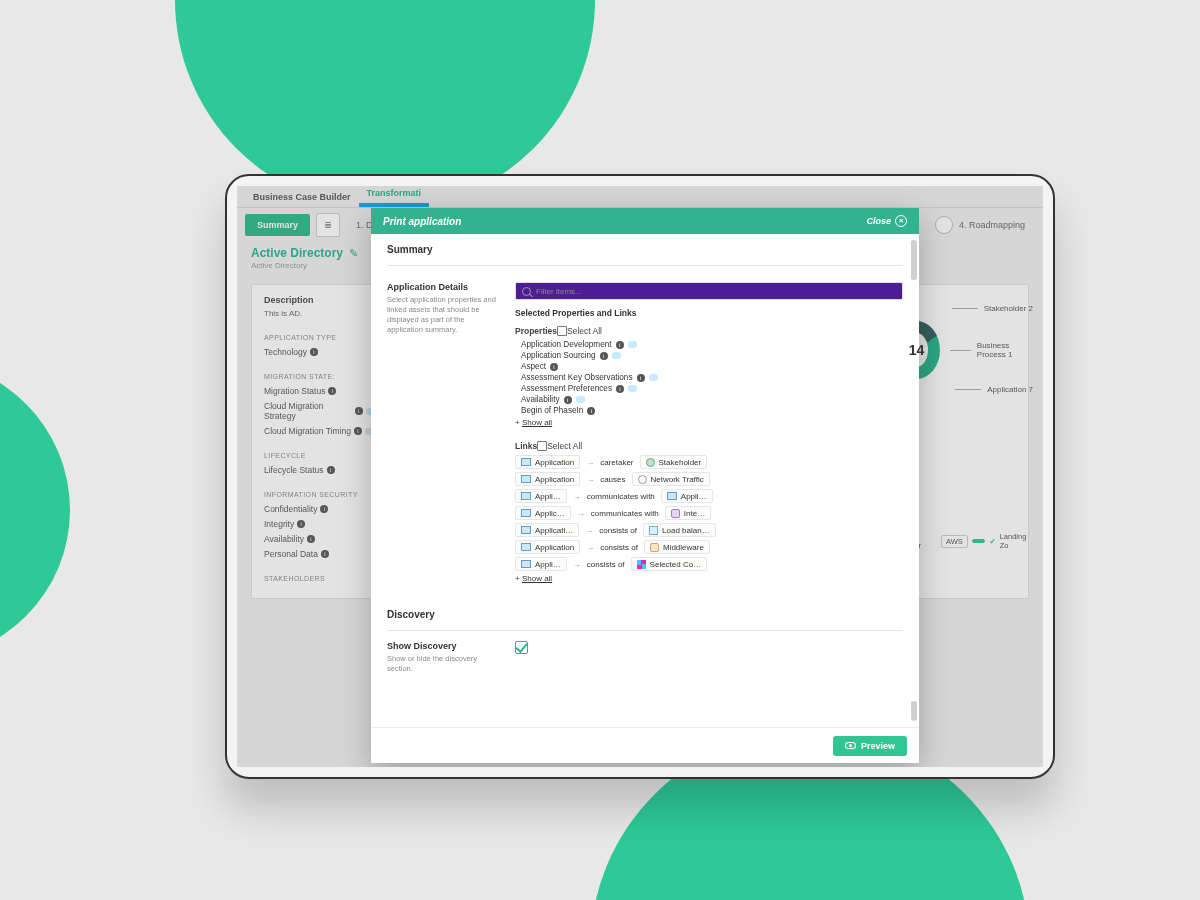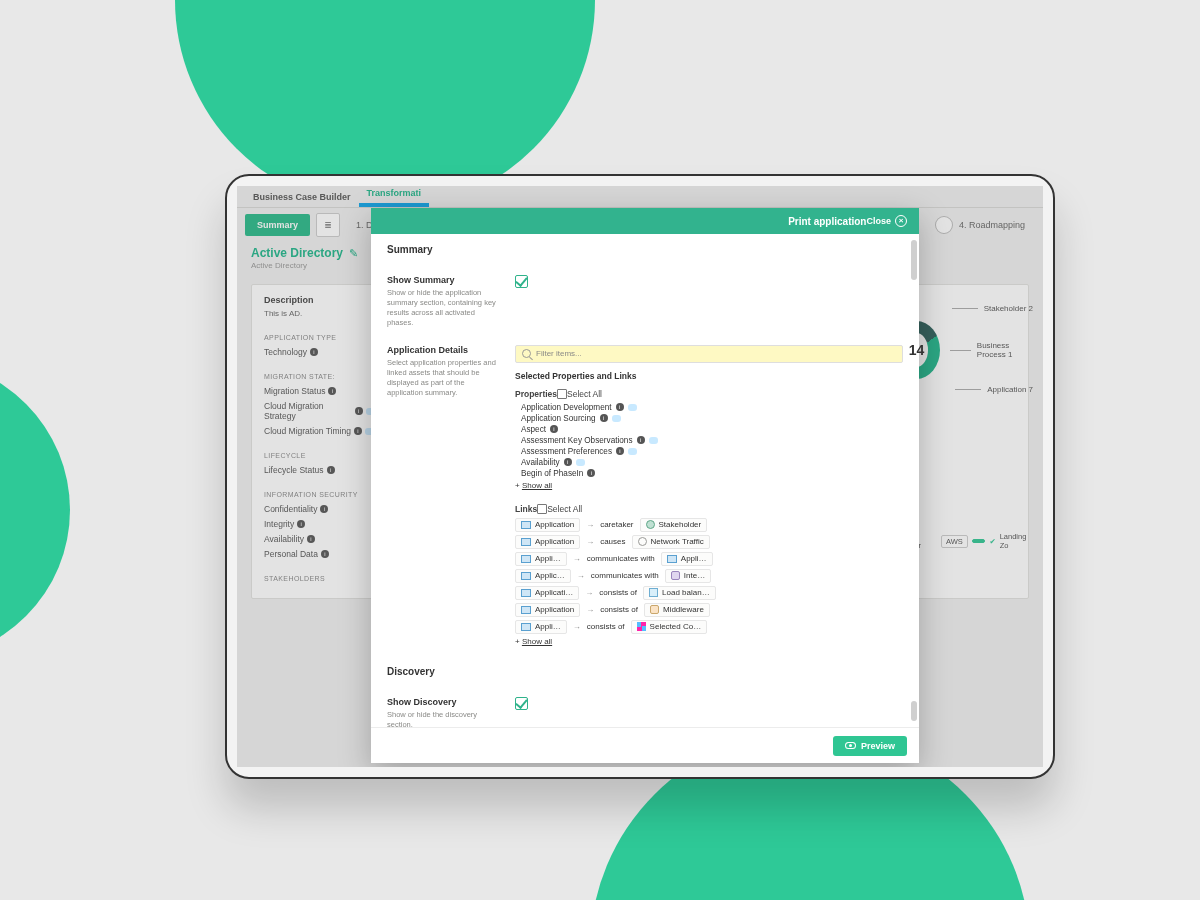--- a/index.html
+++ b/index.html
@@ -132,21 +132,21 @@
 
   
   .modal{
     position:absolute;left:134px;top:22px;width:548px;height:555px;
     background:#fff;box-shadow:0 10px 30px rgba(0,0,0,.25);
     display:flex;flex-direction:column;
     font-size:9px;color:#444;
   }
   .modal-header{
     background:#32b38e;color:#fff;height:26px;display:flex;align-items:center;
-    justify-content:flex-end;padding:0 12px;font-weight:700;font-size:10px;
+    justify-content:space-between;padding:0 12px;font-weight:700;font-size:10px;font-style:italic;
   }
   .modal-close{display:flex;align-items:center;gap:4px;font-size:9px;font-weight:600;cursor:pointer;}
   .close-x{display:inline-flex;width:12px;height:12px;border:1.3px solid #fff;border-radius:50%;align-items:center;justify-content:center;font-size:8px;line-height:1;}
   .modal-body{flex:1;overflow:hidden;padding:10px 16px 6px 16px;display:flex;flex-direction:column;gap:10px;position:relative;}
   .m-scroll{position:absolute;right:2px;top:6px;bottom:6px;width:6px;}
   .m-scroll .thumb{position:absolute;right:0;top:0;width:6px;height:40px;background:#cfcfcf;border-radius:3px;}
   .m-scroll .thumb2{position:absolute;right:0;bottom:0;width:6px;height:20px;background:#cfcfcf;border-radius:3px;}
 
   .m-h2{font-weight:700;font-size:10px;color:#333;}
   .m-divider{height:1px;background:#e6e6e4;}
@@ -159,21 +159,21 @@
   .chk{
     width:13px;height:13px;border:1.4px solid #2fb38b;border-radius:2px;
     position:relative;display:inline-block;background:#fff;
   }
   .chk.checked::after{
     content:"";position:absolute;left:2px;top:-1px;width:5px;height:9px;
     border:solid #2fb38b;border-width:0 2px 2px 0;transform:rotate(40deg);
   }
 
   .filter{
-    height:18px;background:#fef9c3;border:1px solid #dedede;border-radius:2px;
+    height:18px;background:#4c1d95;border:1px solid #dedede;border-radius:2px;
     display:flex;align-items:center;gap:5px;padding:0 6px;color:#8a8a87;font-size:8px;
   }
   .mag{width:9px;height:9px;border:1.2px solid #9a9a97;border-radius:50%;position:relative;}
   .mag::after{content:"";position:absolute;width:4px;height:1.2px;background:#9a9a97;bottom:-2px;right:-3px;transform:rotate(40deg);}
 
   .sub-h{font-weight:700;font-size:8.5px;color:#333;margin-top:8px;}
   .sa-row{display:flex;align-items:flex-end;gap:0;margin:8px 0 4px;font-size:8.5px;}
   .sa-box{width:10px;height:10px;border:1.2px solid #777;border-radius:1px;}
 
   .prop-list{margin-left:6px;}
@@ -372,29 +372,20 @@
 
       <div class="modal-body">
         <div class="m-scroll">
           <div class="thumb"></div>
             <div class="thumb2"></div>
         </div>
 
         <div class="m-h2">Summary</div>
         <div class="m-divider"></div>
 
-        <div class="m-row">
-          <div class="m-left">
-            <div class="t">Show Summary</div>
-            <div class="d">Show or hide the application summary section, containing key results across all activated phases.</div>
-          </div>
-          <div class="m-right">
-            <span class="chk checked"></span>
-          </div>
-        </div>
 
         <div class="m-row" style="margin-top:6px;">
           <div class="m-left">
             <div class="t">Application Details</div>
             <div class="d">Select application properties and linked assets that should be displayed as part of the application summary.</div>
           </div>
           <div class="m-right">
             <div class="filter">
               <span class="mag"></span>
               <span>Filter items...</span>

